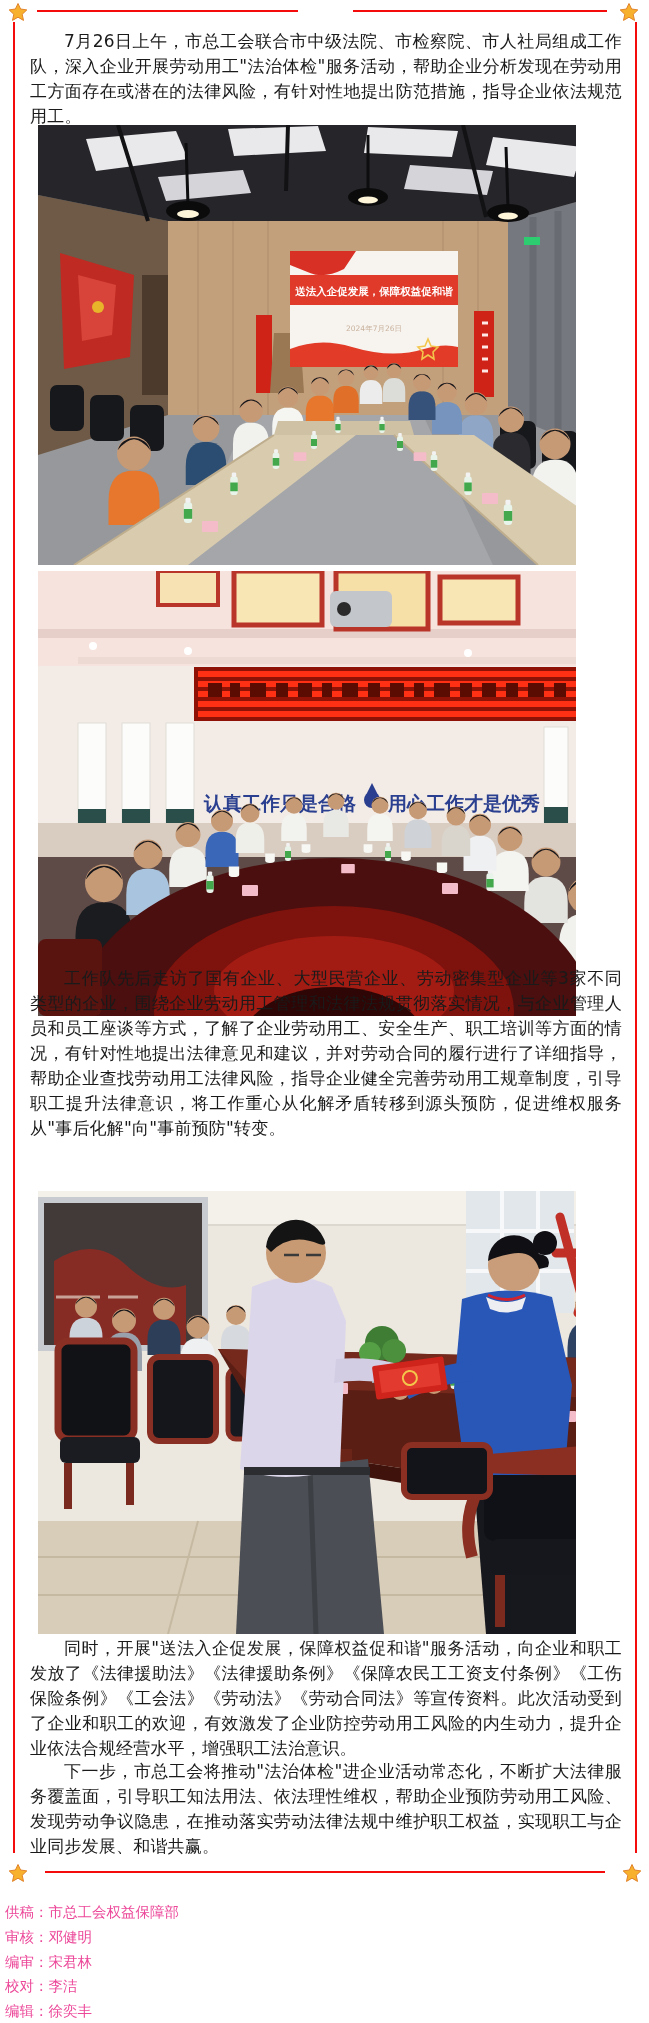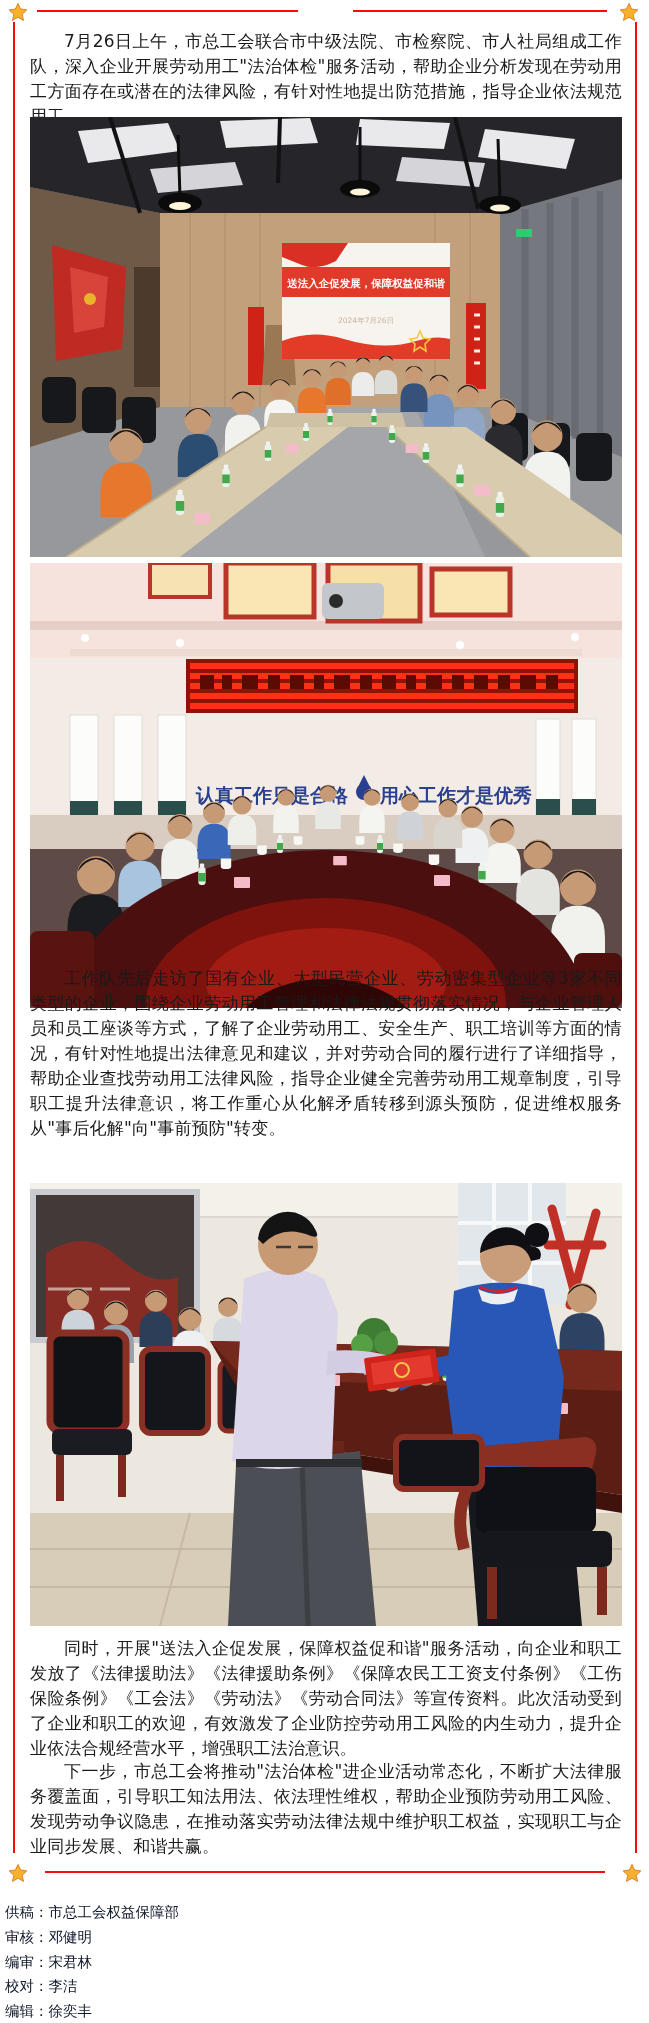--- a/index.html
+++ b/index.html
@@ -3,23 +3,23 @@
 <meta charset="utf-8">
 <style>
   html,body{margin:0;padding:0;background:#ffffff;}
   .page{position:relative;width:649px;height:2023px;background:#fff;overflow:hidden;
         font-family:"DejaVu Sans","Liberation Sans",sans-serif;}
   .abs{position:absolute;}
   .redline{background:#f40b0b;height:2px;}
   .vline{background:#f40b0b;width:2px;}
   .para{position:absolute;left:30px;width:592px;margin:0;font-size:17px;line-height:25px;
         color:#1a1a1a;text-align:justify;text-indent:2em;letter-spacing:.2px;}
-  .photo{position:absolute;left:30px;width:592px;margin:0;overflow:hidden;background:#888;}
+  .photo{position:absolute;left:30px;width:538px;margin:8px;overflow:hidden;background:#888;}
   .photo svg{display:block;}
-  .credits{position:absolute;left:5px;top:1900px;font-size:14.5px;line-height:24.8px;color:#0f172a;}
+  .credits{position:absolute;left:5px;top:1900px;font-size:14.5px;line-height:24.8px;color:#ec4899;}
   .star{position:absolute;width:18px;height:18px;}
   text{font-family:"DejaVu Sans","Liberation Sans",sans-serif;}
 </style>
 </head>
 <body>
 
 <div class="page">
 
   <div class="abs">
     <svg class="star" style="left:9px;top:3px" viewBox="0 0 18 18">

